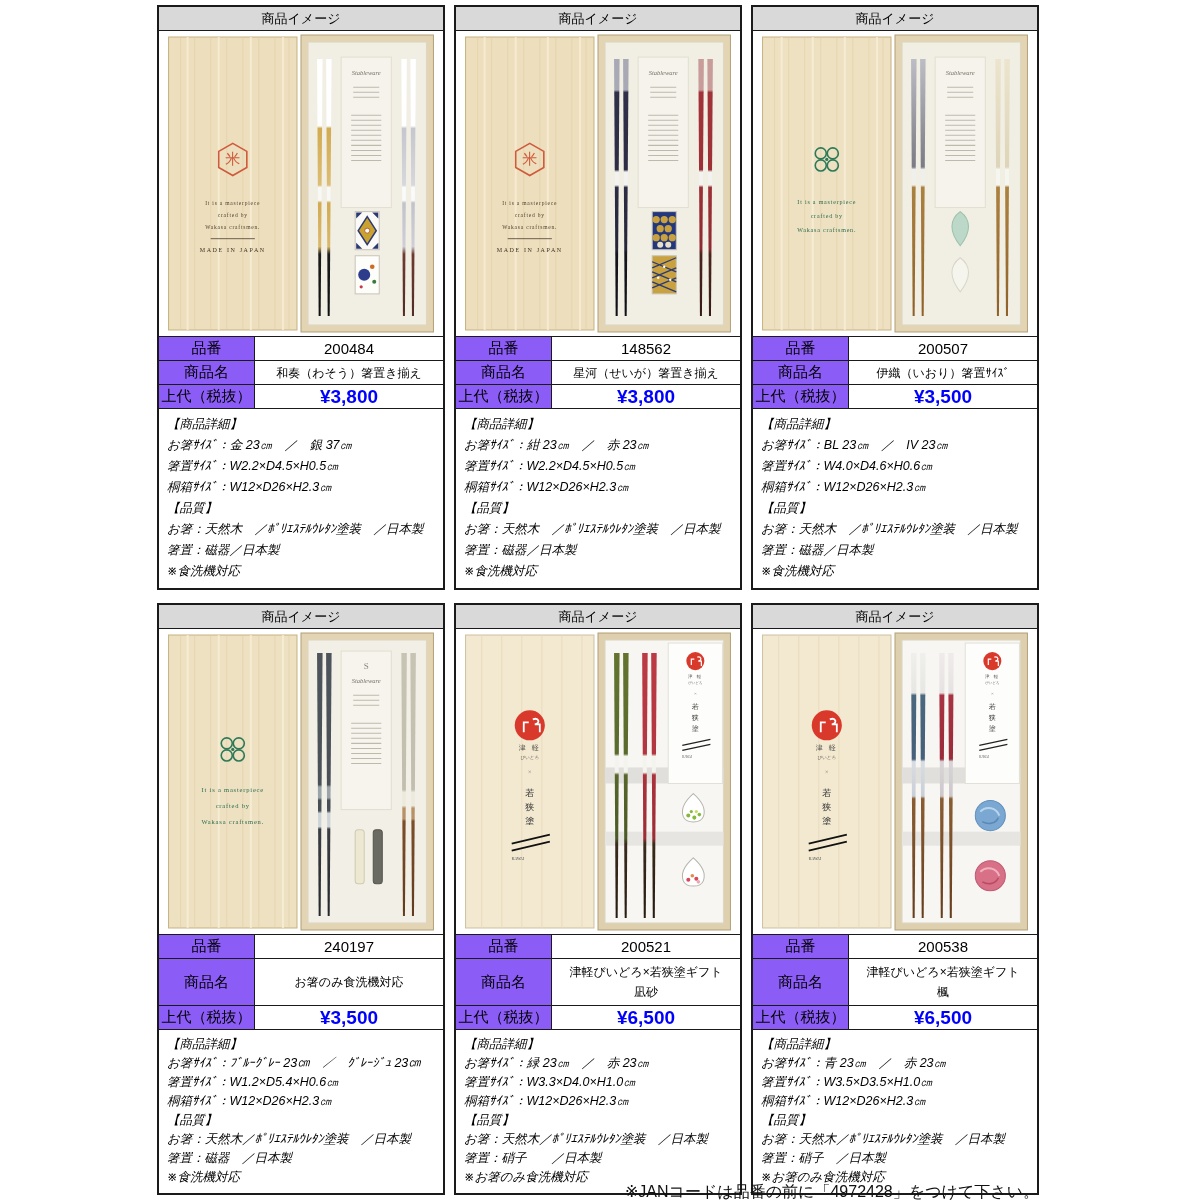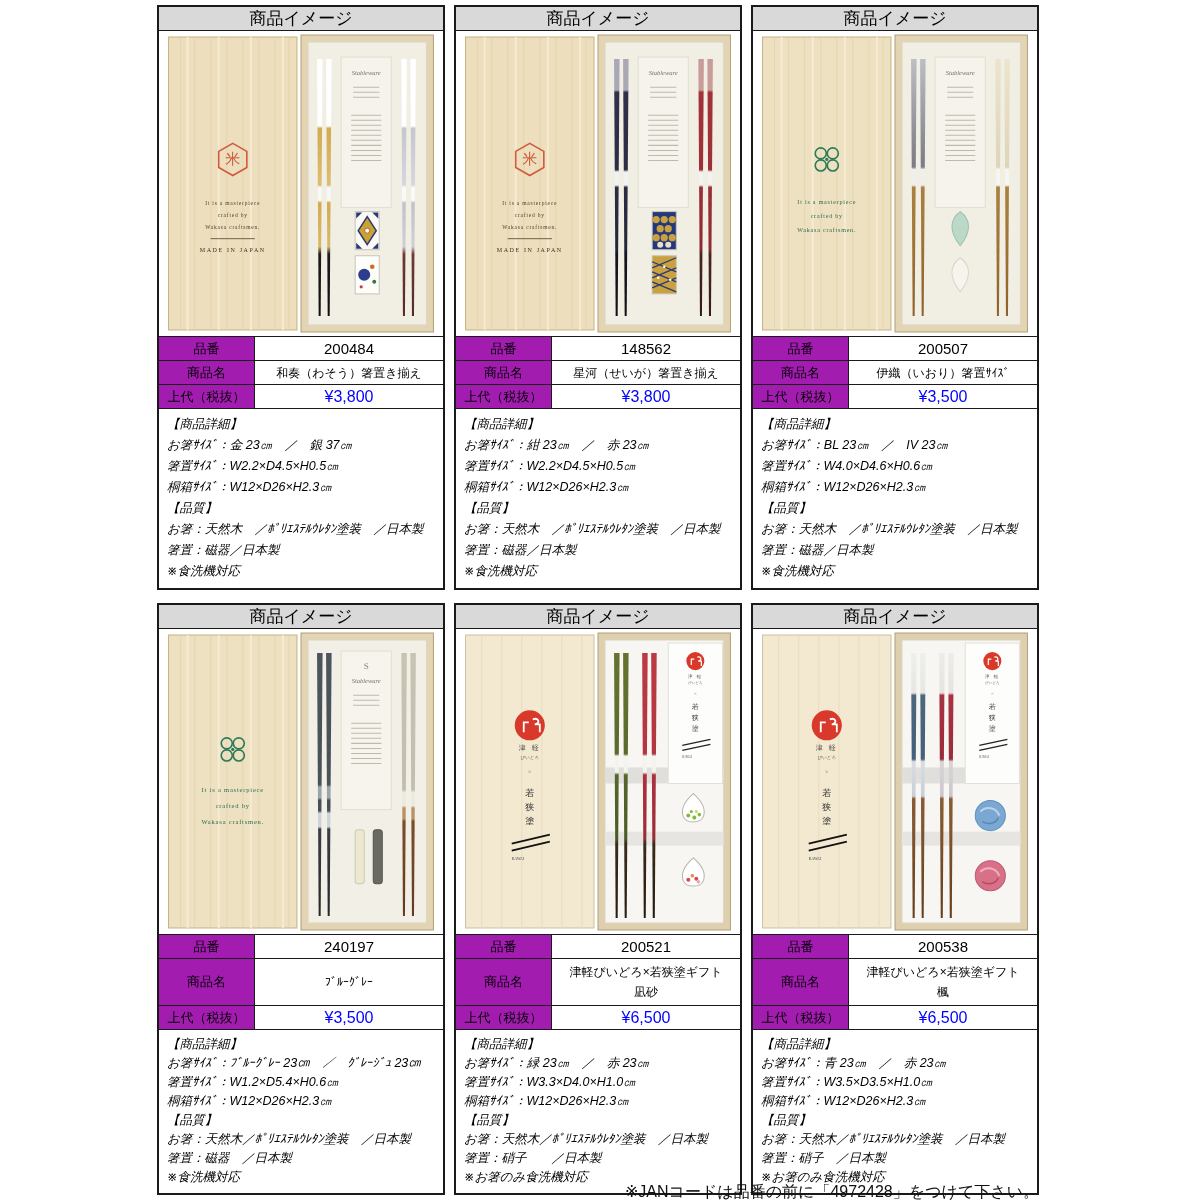--- a/index.html
+++ b/index.html
@@ -2,33 +2,33 @@
 <html><head>
 <meta charset="utf-8">
 <style>
   html,body{margin:0;padding:0;background:#fff;}
   body{width:1200px;height:1200px;position:relative;overflow:hidden;
        font-family:"Liberation Sans","DejaVu Sans",sans-serif;color:#000;}
   .grid{position:absolute;left:157px;top:5px;display:grid;
         grid-template-columns:repeat(3,288px);column-gap:9px;row-gap:13px;align-items:start;}
   .card{width:288px;border:2px solid #1a1a1a;background:#fff;box-sizing:border-box;}
   .card-header{height:23px;background:#d9d9d9;border-bottom:1px solid #1a1a1a;
-               display:flex;align-items:center;justify-content:center;font-size:17px;}
+               display:flex;align-items:center;justify-content:center;font-size:13px;}
   .photo{height:305px;border-bottom:1px solid #1a1a1a;background:#fff;
          display:flex;align-items:center;justify-content:center;overflow:hidden;}
   .photo svg{width:282px;height:301px;display:block;}
   .row{display:flex;border-bottom:1px solid #1a1a1a;}
-  .lbl{width:95px;background:#a21caf;border-right:1px solid #1a1a1a;
-       display:flex;align-items:center;justify-content:center;font-size:13px;flex:none;}
+  .lbl{width:95px;background:#8b5cf6;border-right:1px solid #1a1a1a;
+       display:flex;align-items:center;justify-content:center;font-size:15px;flex:none;}
   .val{flex:1;display:flex;flex-direction:column;align-items:center;justify-content:center;
        font-size:12px;line-height:20px;text-align:center;}
   .row.pn .val{font-size:15px;}
   .row{min-height:23px;}
   .row.name-tall{min-height:46px;}
-  .val.price{color:#0000ff;font-size:16px;}
+  .val.price{color:#0000ff;font-size:19px;font-weight:bold;}
   .details{padding:5px 8px 6px 8px;font-size:12.5px;font-style:italic;}
   .details div{line-height:21px;white-space:nowrap;}
   .card.b .details div{line-height:19px;}
   .card.b .details{min-height:156px;box-sizing:border-box;}
   .footer{position:absolute;left:157px;top:1182px;width:882px;text-align:right;font-size:16px;color:#111;}
   svg text{font-family:"Liberation Serif","DejaVu Serif",serif;}
 </style>
 </head>
 <body>
 
@@ -342,21 +342,21 @@
         <rect x="208" y="198" width="9" height="54" rx="3" fill="#6a6a62" stroke="#54544c"></rect>
       </svg>
     </div>
     <div class="row pn">
         <div class="lbl">品番</div>
         <div class="val">240197</div>
       </div>
     <div class="row name-tall">
         <div class="lbl">商品名</div>
         <div class="val">
-          <div>ﾌﾞﾙｰｸﾞﾚｰ</div>
+          <div>お箸のみ食洗機対応</div>
         </div>
       </div>
     <div class="row">
         <div class="lbl">上代（税抜）</div>
         <div class="val price">¥3,500</div>
       </div>
     <div class="details">
         <div>【商品詳細】</div>
         <div>お箸ｻｲｽﾞ：ﾌﾞﾙｰｸﾞﾚｰ 23㎝　／　ｸﾞﾚｰｼﾞｭ 23㎝</div>
         <div>箸置ｻｲｽﾞ：W1.2×D5.4×H0.6㎝</div>

